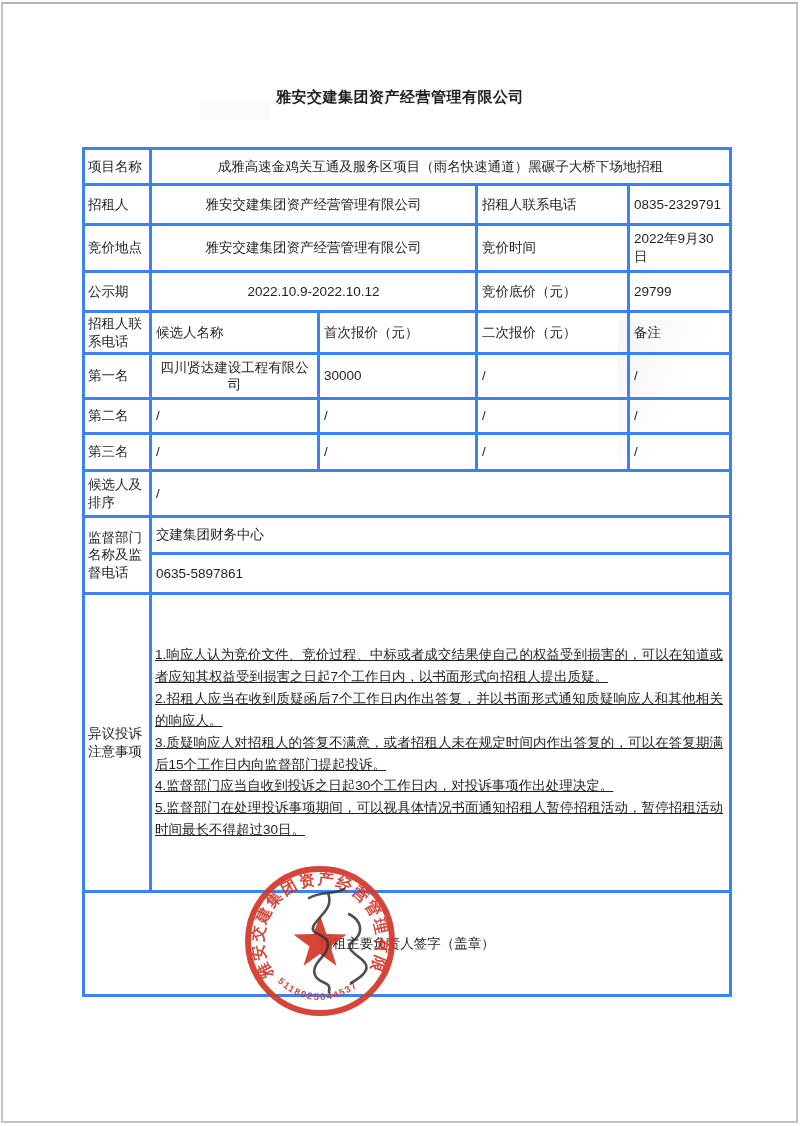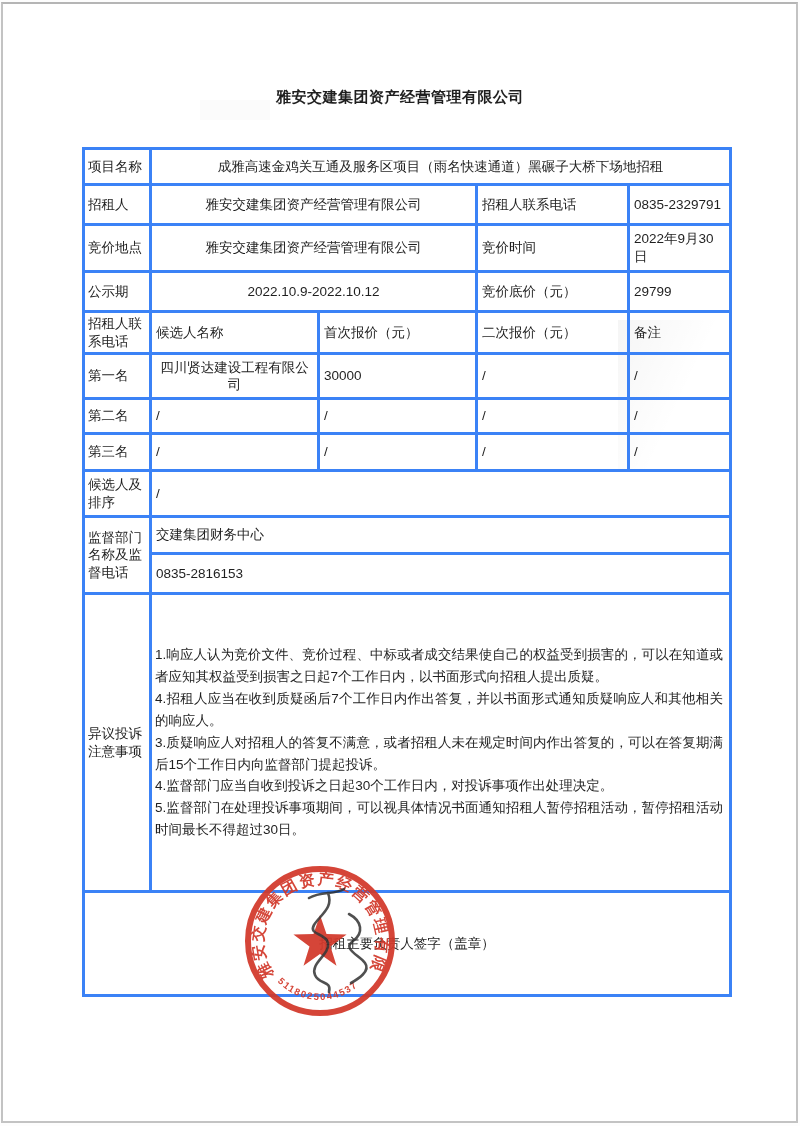--- a/index.html
+++ b/index.html
@@ -23,21 +23,21 @@
   }
   .doc-table td{
     border:3px solid #3b82f6;
     font-size:13.5px;line-height:1.3;
     padding:2px 4px;vertical-align:middle;
     overflow:hidden;
   }
   td.lab{padding-left:3px;padding-right:2px;}
   td.c{text-align:left;}
   td.l{text-align:center;}
-  .notice-cell{padding:6px 6px 6px 3px !important;}
+  .notice-cell{padding:6px 6px 6px 3px !important;text-decoration:underline;}
   .notice-item{font-size:13.5px;line-height:1.62;text-align:justify;}
   .sig-cell{padding-left:4px !important;}
   .seal{position:absolute;left:241px;top:862px;width:158px;height:158px;opacity:.93;}
   .seal text{font-weight:700;}
 </style>
 </head>
 <body>
 
 <div class="page-frame"></div>
 
@@ -109,27 +109,27 @@
   </tr>
   <tr style="height:46px">
     <td class="lab">候选人及排序</td>
     <td colspan="4" class="c">/</td>
   </tr>
   <tr style="height:37px">
     <td class="lab" rowspan="2">监督部门名称及监督电话</td>
     <td colspan="4" class="c">交建集团财务中心</td>
   </tr>
   <tr style="height:40px">
-    <td colspan="4" class="c">0835-2816153</td>
+    <td colspan="4" class="c">0635-5897861</td>
   </tr>
   <tr style="height:298px">
     <td class="lab">异议投诉注意事项</td>
     <td colspan="4" class="notice-cell">
       <div class="notice-item">1.响应人认为竞价文件、竞价过程、中标或者成交结果使自己的权益受到损害的，可以在知道或者应知其权益受到损害之日起7个工作日内，以书面形式向招租人提出质疑。</div>
-      <div class="notice-item">4.招租人应当在收到质疑函后7个工作日内作出答复，并以书面形式通知质疑响应人和其他相关的响应人。</div>
+      <div class="notice-item">2.招租人应当在收到质疑函后7个工作日内作出答复，并以书面形式通知质疑响应人和其他相关的响应人。</div>
       <div class="notice-item">3.质疑响应人对招租人的答复不满意，或者招租人未在规定时间内作出答复的，可以在答复期满后15个工作日内向监督部门提起投诉。</div>
       <div class="notice-item">4.监督部门应当自收到投诉之日起30个工作日内，对投诉事项作出处理决定。</div>
       <div class="notice-item">5.监督部门在处理投诉事项期间，可以视具体情况书面通知招租人暂停招租活动，暂停招租活动时间最长不得超过30日。</div>
     </td>
   </tr>
   <tr style="height:104px">
     <td colspan="5" class="l sig-cell">招租主要负责人签字（盖章）</td>
   </tr>
   </tbody>
 </table>

